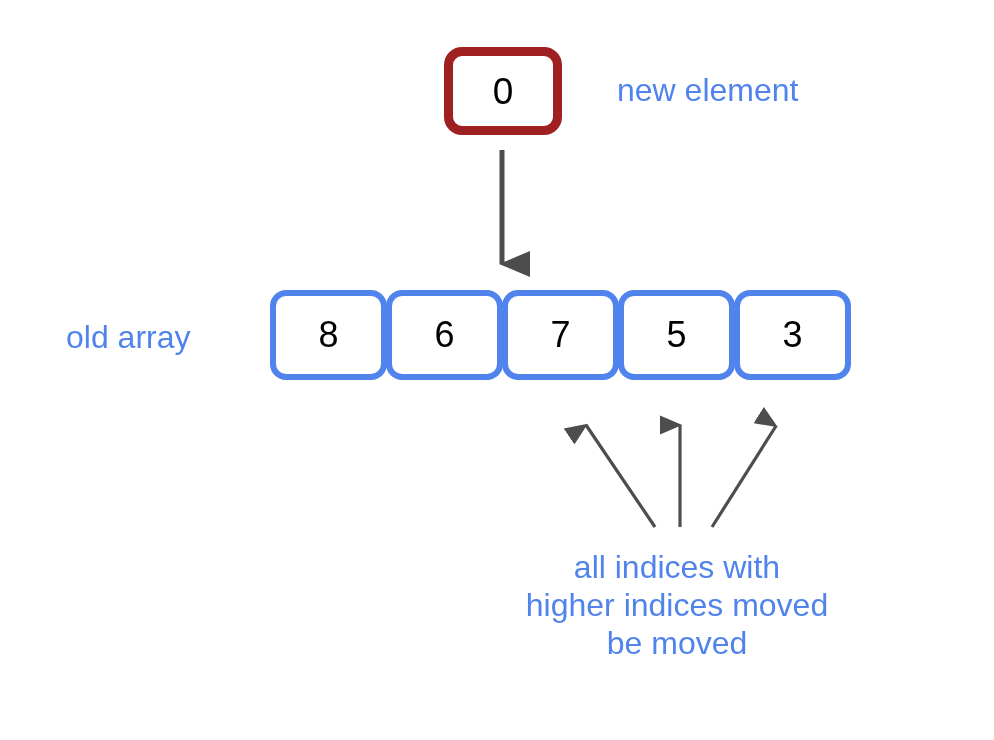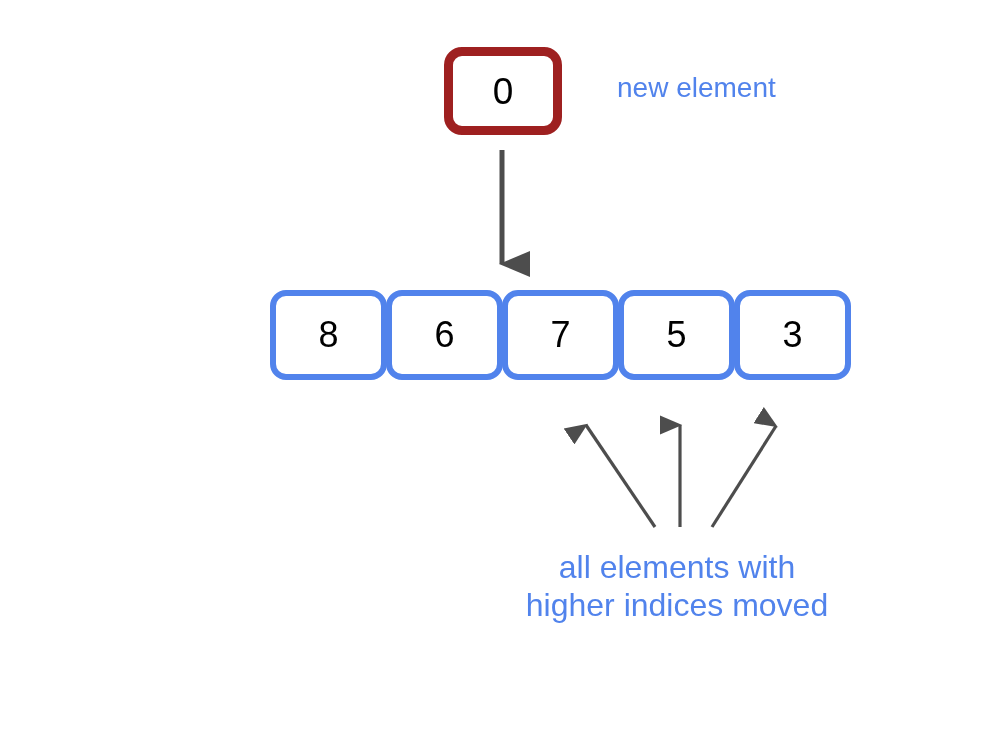--- a/index.html
+++ b/index.html
@@ -38,21 +38,21 @@
     font-size: 37px;
     color: #000000;
     line-height: 1;
     font-family: "Liberation Sans", sans-serif;
   }
 
   
   .label {
     position: absolute;
     color: #5183ec;
-    font-size: 28px;
+    font-size: 32px;
     line-height: 1.0;
     white-space: nowrap;
     font-family: "Liberation Sans", sans-serif;
   }
   .label-new-element {
     left: 617px;
     top: 74px;
   }
   .label-old-array {
     left: 66px;
@@ -115,42 +115,44 @@
 <body>
 
 <div id="canvas">
 
   <div class="new-element-box">
     <span class="cell-value">0</span>
   </div>
 
   <div class="label label-new-element">new element</div>
 
+  <div class="label label-old-array">old array</div>
 
   <div class="array-row">
     <div class="array-cell">
       <span class="cell-value">8</span>
     </div>
     <div class="array-cell">
       <span class="cell-value">6</span>
     </div>
     <div class="array-cell">
       <span class="cell-value">7</span>
     </div>
     <div class="array-cell">
       <span class="cell-value">5</span>
     </div>
     <div class="array-cell">
       <span class="cell-value">3</span>
     </div>
   </div>
 
   <div class="caption">
-    <div>all elements with</div>
+    <div>all indices with</div>
     <div>higher indices moved</div>
+    <div>be moved</div>
   </div>
 
   <svg class="arrow-layer" viewBox="0 0 994 740" width="994" height="740">
     <defs>
       <marker id="head-down" markerWidth="7" markerHeight="7" refX="2.6" refY="5.6" orient="auto" markerUnits="strokeWidth">
         <path d="M0,0 L5.2,0 L2.6,6.2 Z" fill="#4d4d4d"></path>
       </marker>
       <marker id="head-up" markerWidth="8" markerHeight="8" refX="3.0" refY="6.4" orient="auto" markerUnits="strokeWidth">
         <path d="M0,0 L6.0,0 L3.0,7.1 Z" fill="#4d4d4d"></path>
       </marker>

